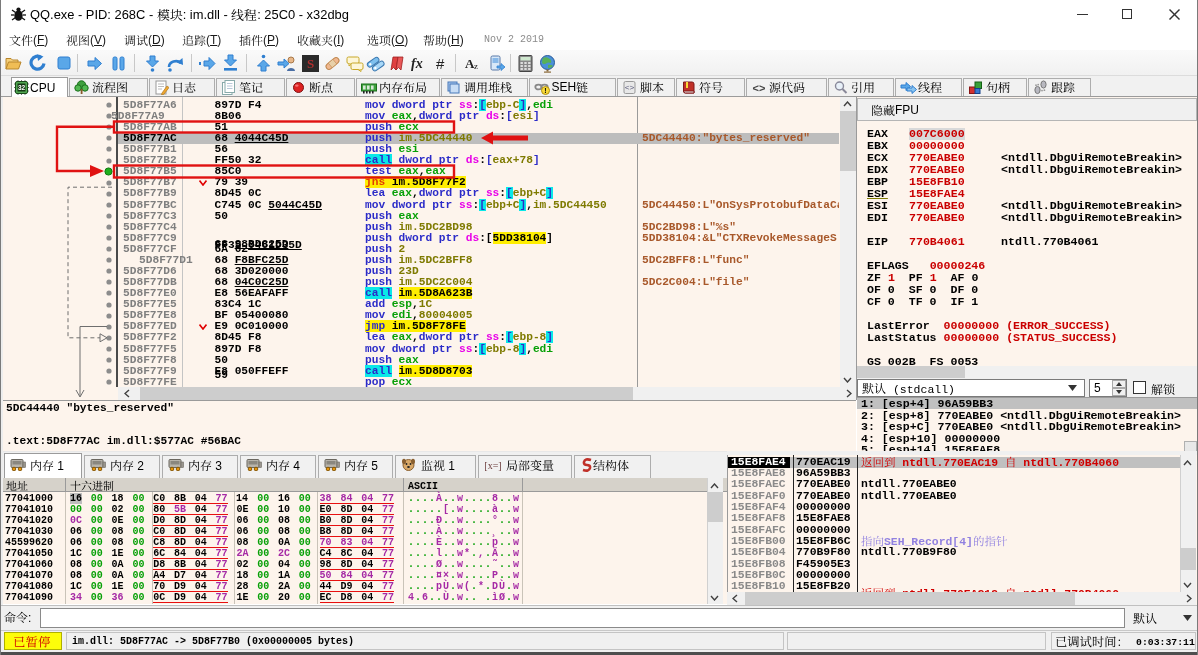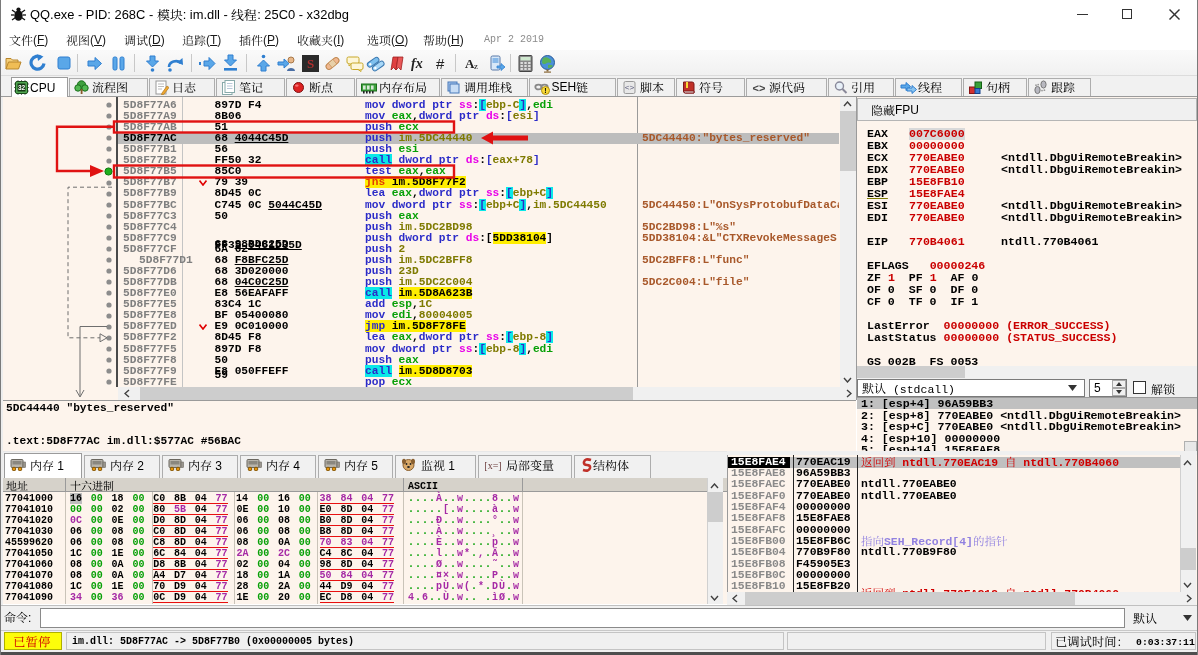--- a/index.html
+++ b/index.html
@@ -186,21 +186,21 @@
     </g>
   </svg>
 <span style="position:absolute;left:391.0px;top:32.9px;font:12px 'Liberation Sans';color:#1a1a1a">(<u>O</u>)</span>
 <svg style="position:absolute;left:423.0px;top:33.0px;overflow:visible" width="24.0" height="12" viewBox="0 -12 24.0 12">
     <g fill="#1a1a1a">
       <use href="#c5e2e" transform="translate(0.0 0) scale(0.01200)"></use>
       <use href="#c52a9" transform="translate(12.0 0) scale(0.01200)"></use>
     </g>
   </svg>
 <span style="position:absolute;left:447.0px;top:32.9px;font:12px 'Liberation Sans';color:#1a1a1a">(<u>H</u>)</span>
-<span style="position:absolute;left:484px;top:33.5px;font:10px 'Liberation Mono';color:#8b8b8b">Apr 2 2019</span>
+<span style="position:absolute;left:484px;top:33.5px;font:10px 'Liberation Mono';color:#8b8b8b">Nov 2 2019</span>
 <div style="position:absolute;left:0;top:50px;width:1198px;height:26px;background:linear-gradient(#fafafa,#f1f1f1);border-bottom:1px solid #dcdcdc"></div>
 <svg style="position:absolute;left:4px;top:54px" width="19" height="19" viewBox="0 0 19 19">
     <path d="M2 15 L2 4.5 L7 4.5 L8.5 6 L14 6 L14 8" fill="#f5cf7a" stroke="#b8862c" stroke-width="1"></path>
     <path d="M2 15 L4.5 8 L17 8 L14.5 15 Z" fill="#f0bd55" stroke="#b8862c" stroke-width="1"></path>
   </svg>
 <svg style="position:absolute;left:28px;top:54px" width="19" height="19" viewBox="0 0 19 19">
     <path d="M13.5 3.5 A6.5 6.5 0 1 0 16 9.5" fill="none" stroke="#2f7fd0" stroke-width="3.2"></path>
     <path d="M9 0.5 L15.5 2.5 L10 7 Z" fill="#2f7fd0"></path>
   </svg>
 <svg style="position:absolute;left:55px;top:54px" width="19" height="19" viewBox="0 0 19 19">
@@ -519,21 +519,21 @@
       <use href="#c8e2a" transform="translate(12.0 0) scale(0.01200)"></use>
     </g>
   </svg>
 <div style="position:absolute;left:0;top:97px;width:856px;height:303px;background:#fdf4ec"></div>
 <div style="position:absolute;left:115.5px;top:97px;width:2px;height:290px;background:#4a4a4a"></div>
 <div style="position:absolute;left:182px;top:97px;width:1px;height:290px;background:#c4c4c4"></div>
 <div style="position:absolute;left:637px;top:97px;width:1px;height:290px;background:#9a9a9a"></div>
 <span class="d" style="position:absolute;left:123px;top:99.80px;color:#7f7f7f">5D8F77A6</span>
 <span class="d" style="position:absolute;left:214.5px;top:99.80px;color:#000">897D F4</span>
 <span class="d" style="position:absolute;left:365px;top:99.80px;color:#000"><span class="n">mov dword ptr </span><span class="m">ss</span><span class="k">:</span><span class="cb">[</span><span class="o">ebp-C</span><span class="cb">]</span><span class="k">,</span><span class="g">edi</span></span>
-<span class="d" style="position:absolute;left:123px;top:110.88px;color:#7f7f7f">5D8F77A9</span>
+<span class="d" style="position:absolute;left:111px;top:110.88px;color:#7f7f7f">5D8F77A9</span>
 <span class="d" style="position:absolute;left:214.5px;top:110.88px;color:#000">8B06</span>
 <span class="d" style="position:absolute;left:365px;top:110.88px;color:#000"><span class="n">mov </span><span class="g">eax</span><span class="k">,</span><span class="n">dword ptr </span><span class="m">ds</span><span class="k">:</span><span class="n">[</span><span class="o">esi</span><span class="n">]</span></span>
 <span class="d" style="position:absolute;left:123px;top:121.96px;color:#7f7f7f">5D8F77AB</span>
 <span class="d" style="position:absolute;left:214.5px;top:121.96px;color:#000">51</span>
 <span class="d" style="position:absolute;left:365px;top:121.96px;color:#000"><span class="n">push </span><span class="g">ecx</span></span>
 <div style="position:absolute;left:118px;top:132.74px;width:721px;height:11.08px;background:#bdbdbd"></div>
 <span class="d" style="position:absolute;left:123px;top:133.04px;color:#000">5D8F77AC</span>
 <span class="d" style="position:absolute;left:214.5px;top:133.04px;color:#000">68 <span class="u">4044C45D</span></span>
 <span class="d" style="position:absolute;left:365px;top:133.04px;color:#000"><span class="n">push </span><span class="o">im.5DC44440</span></span>
 <div class="d" style="position:absolute;left:642px;top:133.04px;width:197px;height:11.15px;overflow:hidden;color:#a8582a">5DC44440:"bytes_reserved"</div>

